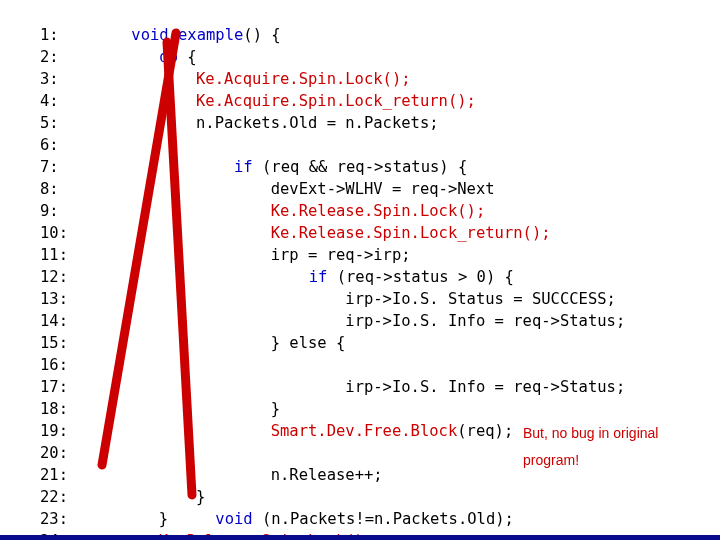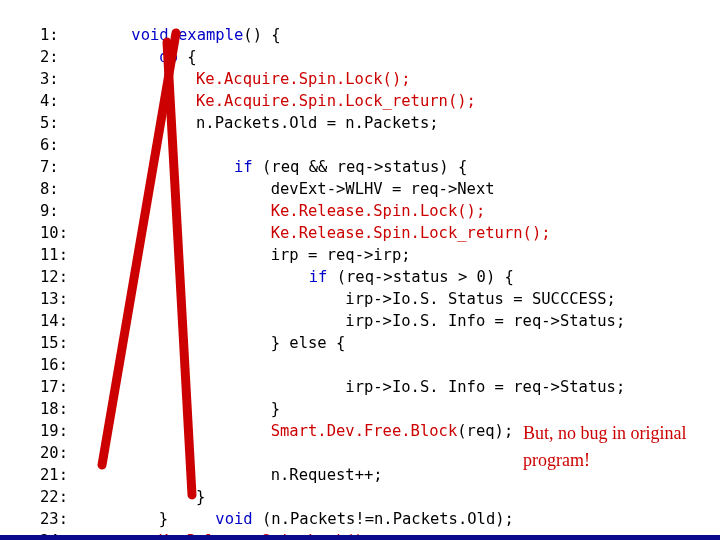--- a/index.html
+++ b/index.html
@@ -42,22 +42,22 @@
   .kw { color: #0000c8; margin-left: 38px; }
   .api { color: #cc0000; text-align: right; }
   .fn  { color: #0000c8; }
   .plain { color: #000000; }
 
   #annotation {
     position: absolute;
     left: 523px;
     top: 420px;
     width: 190px;
-    font-family: Liberation Serif, serif;
-    font-size: 18px;
+    font-family: Liberation Sans, sans-serif;
+    font-size: 14px;
     line-height: 27px;
     color: #cc0000;
   }
   #strike-svg {
     position: absolute;
     left: 0;
     top: 0;
     width: 720px;
     height: 540px;
     pointer-events: none;
@@ -90,21 +90,21 @@
       <div class="code-line"><span class="line-no">11:</span><span class="line-code"><span>                    </span><span class="plain">irp = req-&gt;irp;</span></span></div>
       <div class="code-line"><span class="line-no">12:</span><span class="line-code"><span>                    </span><span class="kw">if</span><span class="plain"> (req-&gt;status &gt; 0) {</span></span></div>
       <div class="code-line"><span class="line-no">13:</span><span class="line-code"><span>                            </span><span class="plain">irp-&gt;Io.S. Status = SUCCCESS;</span></span></div>
       <div class="code-line"><span class="line-no">14:</span><span class="line-code"><span>                            </span><span class="plain">irp-&gt;Io.S. Info = req-&gt;Status;</span></span></div>
       <div class="code-line"><span class="line-no">15:</span><span class="line-code"><span>                    </span><span class="plain">} else {</span></span></div>
       <div class="code-line"><span class="line-no">16:</span><span class="line-code"><span>                            </span></span></div>
       <div class="code-line"><span class="line-no">17:</span><span class="line-code"><span>                            </span><span class="plain">irp-&gt;Io.S. Info = req-&gt;Status;</span></span></div>
       <div class="code-line"><span class="line-no">18:</span><span class="line-code"><span>                    </span><span class="plain">}</span></span></div>
       <div class="code-line"><span class="line-no">19:</span><span class="line-code"><span>                    </span><span class="api">Smart.Dev.Free.Block</span><span class="plain">(req);</span></span></div>
       <div class="code-line"><span class="line-no">20:</span></div>
-      <div class="code-line"><span class="line-no">21:</span><span class="line-code"><span>                    </span><span class="plain">n.Request++;</span></span></div>
+      <div class="code-line"><span class="line-no">21:</span><span class="line-code"><span>                    </span><span class="plain">n.Release++;</span></span></div>
       <div class="code-line"><span class="line-no">22:</span><span class="line-code"><span>            </span><span class="plain">}</span></span></div>
       <div class="code-line"><span class="line-no">23:</span><span class="line-code"><span>        </span><span class="plain">} </span><span class="kw">void</span><span class="plain"> (n.Packets!=n.Packets.Old);</span></span></div>
       <div class="code-line"><span class="line-no">24:</span><span class="line-code"><span>        </span><span class="api">Ke.Release.Spin.Lock();</span></span></div>
     </div>
 
   <svg id="strike-svg" viewBox="0 0 720 540" xmlns="http://www.w3.org/2000/svg">
     <line id="stroke1" x1="176" y1="33" x2="102" y2="465" stroke="#cc0000" stroke-width="9" stroke-linecap="round"></line>
     <line id="stroke2" x1="167" y1="42" x2="192" y2="495" stroke="#cc0000" stroke-width="9" stroke-linecap="round"></line>
   </svg>
 

